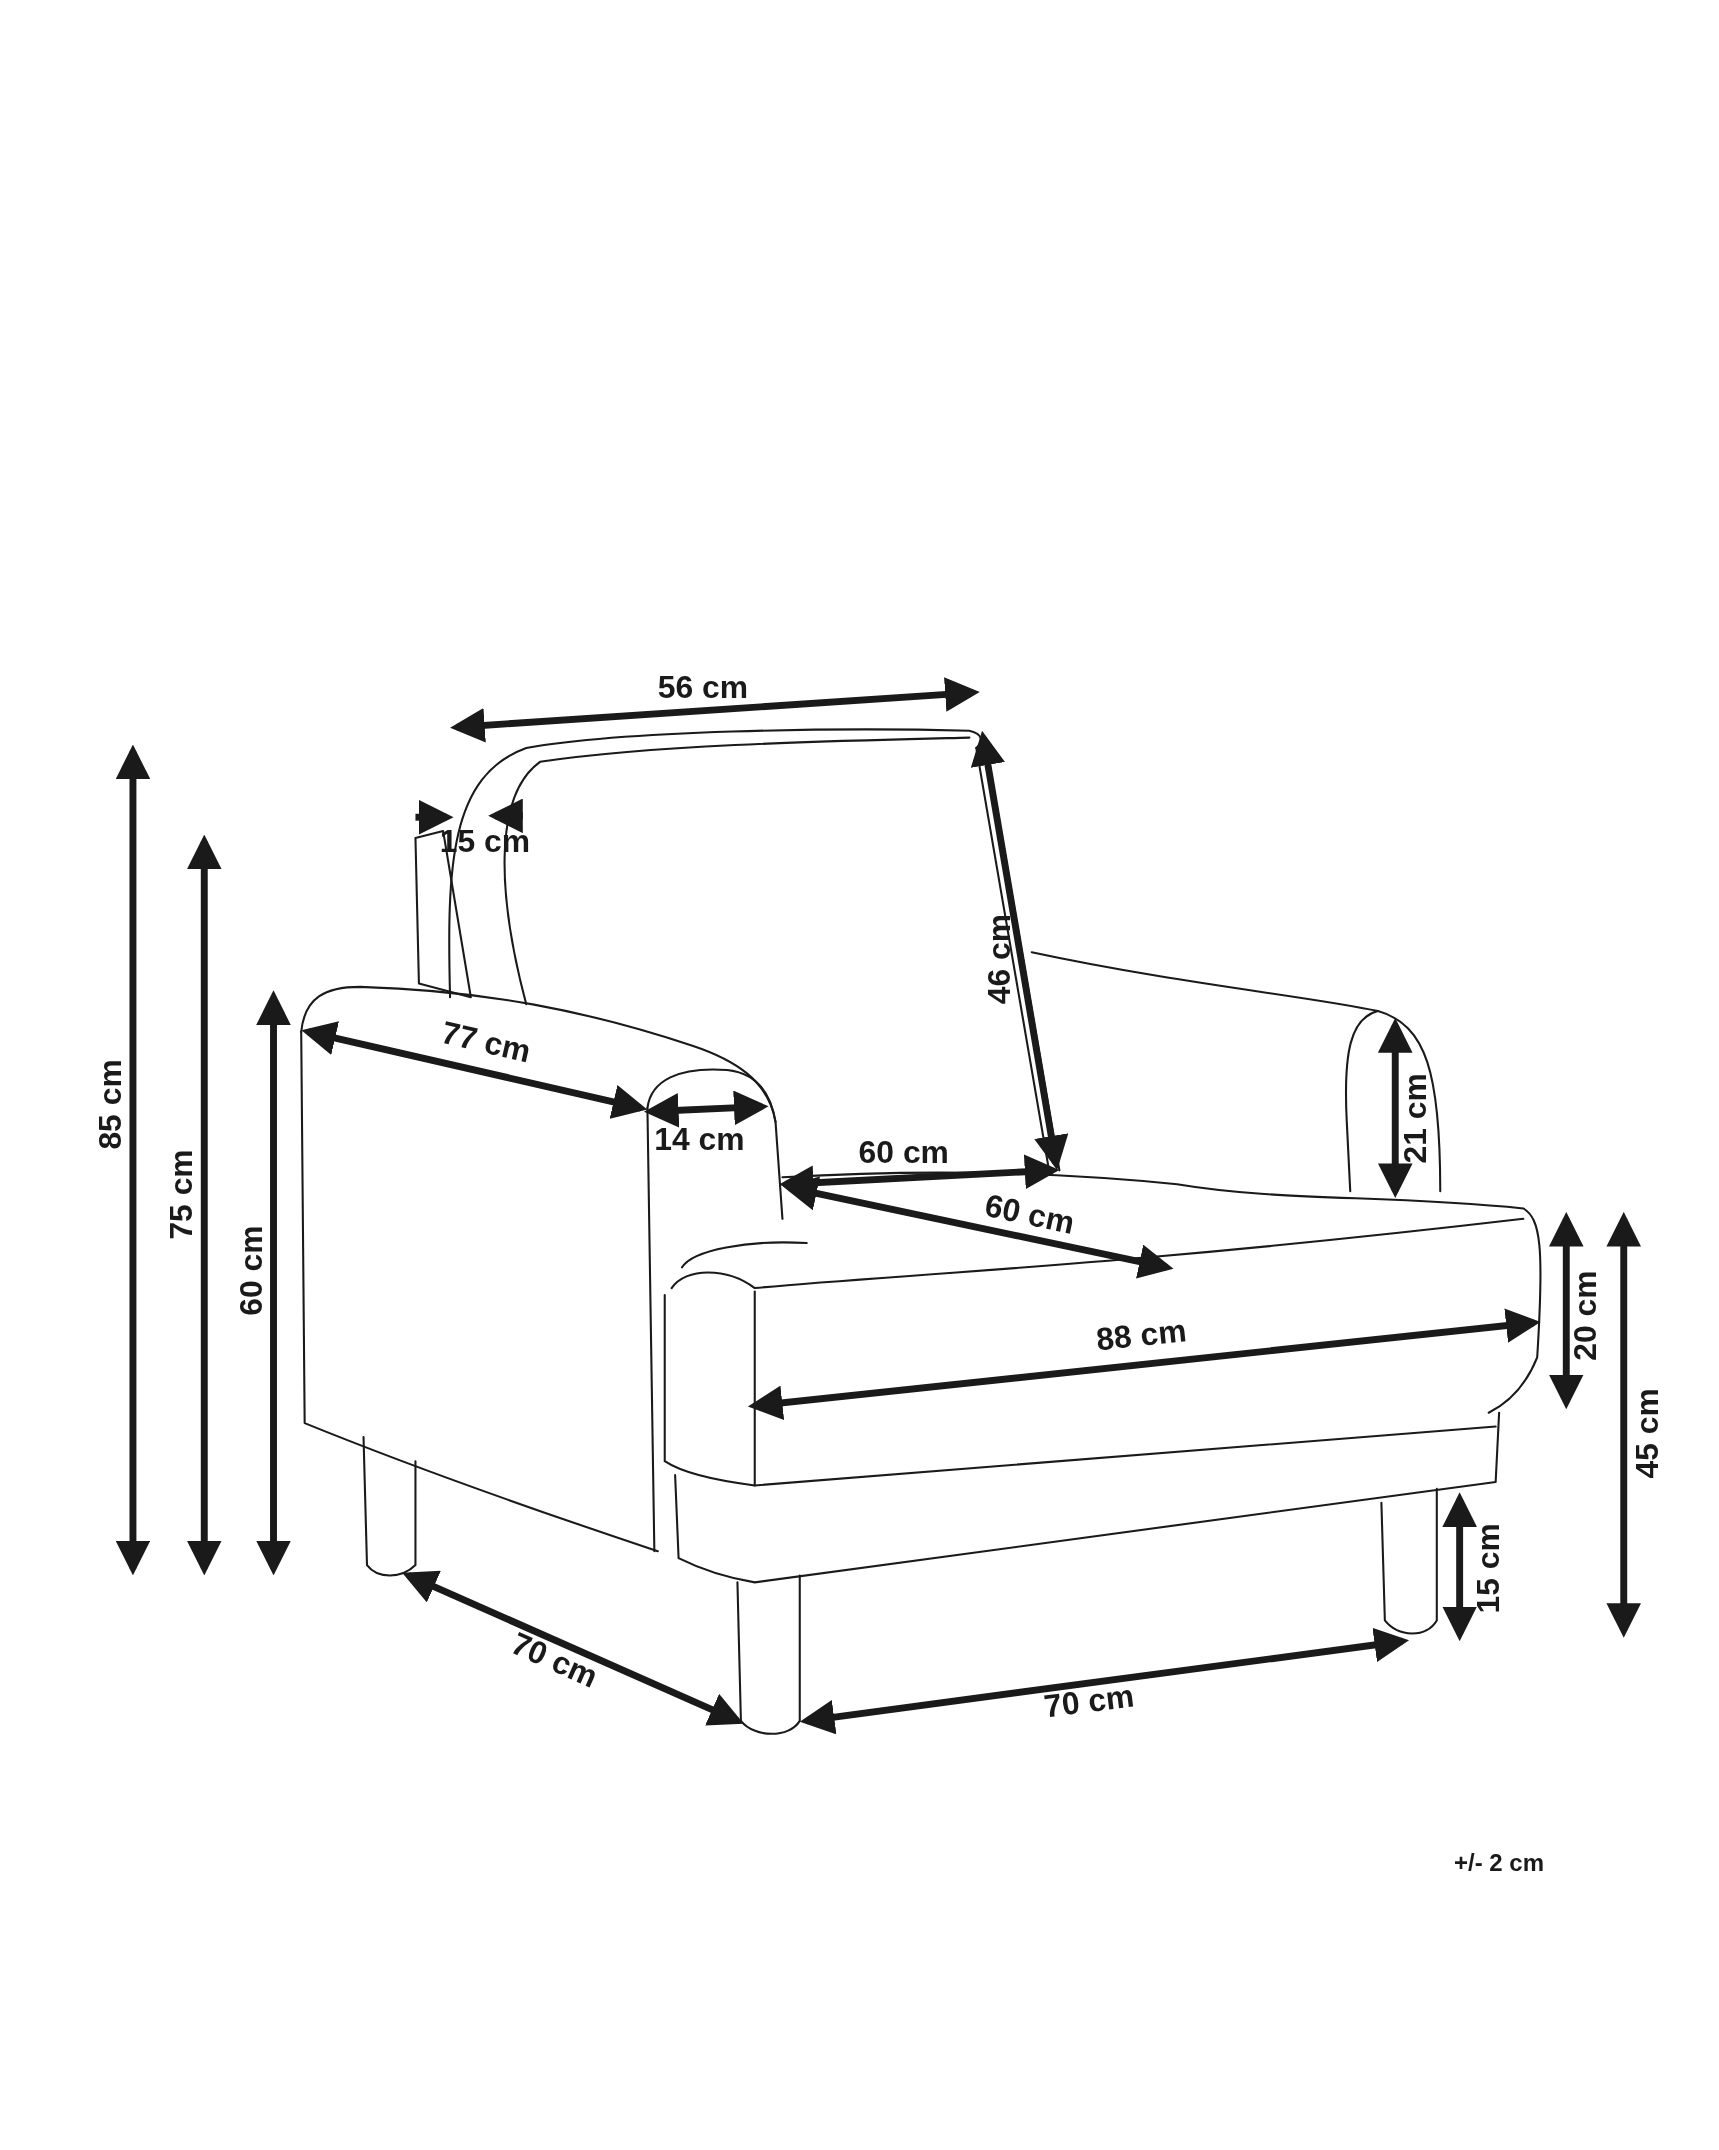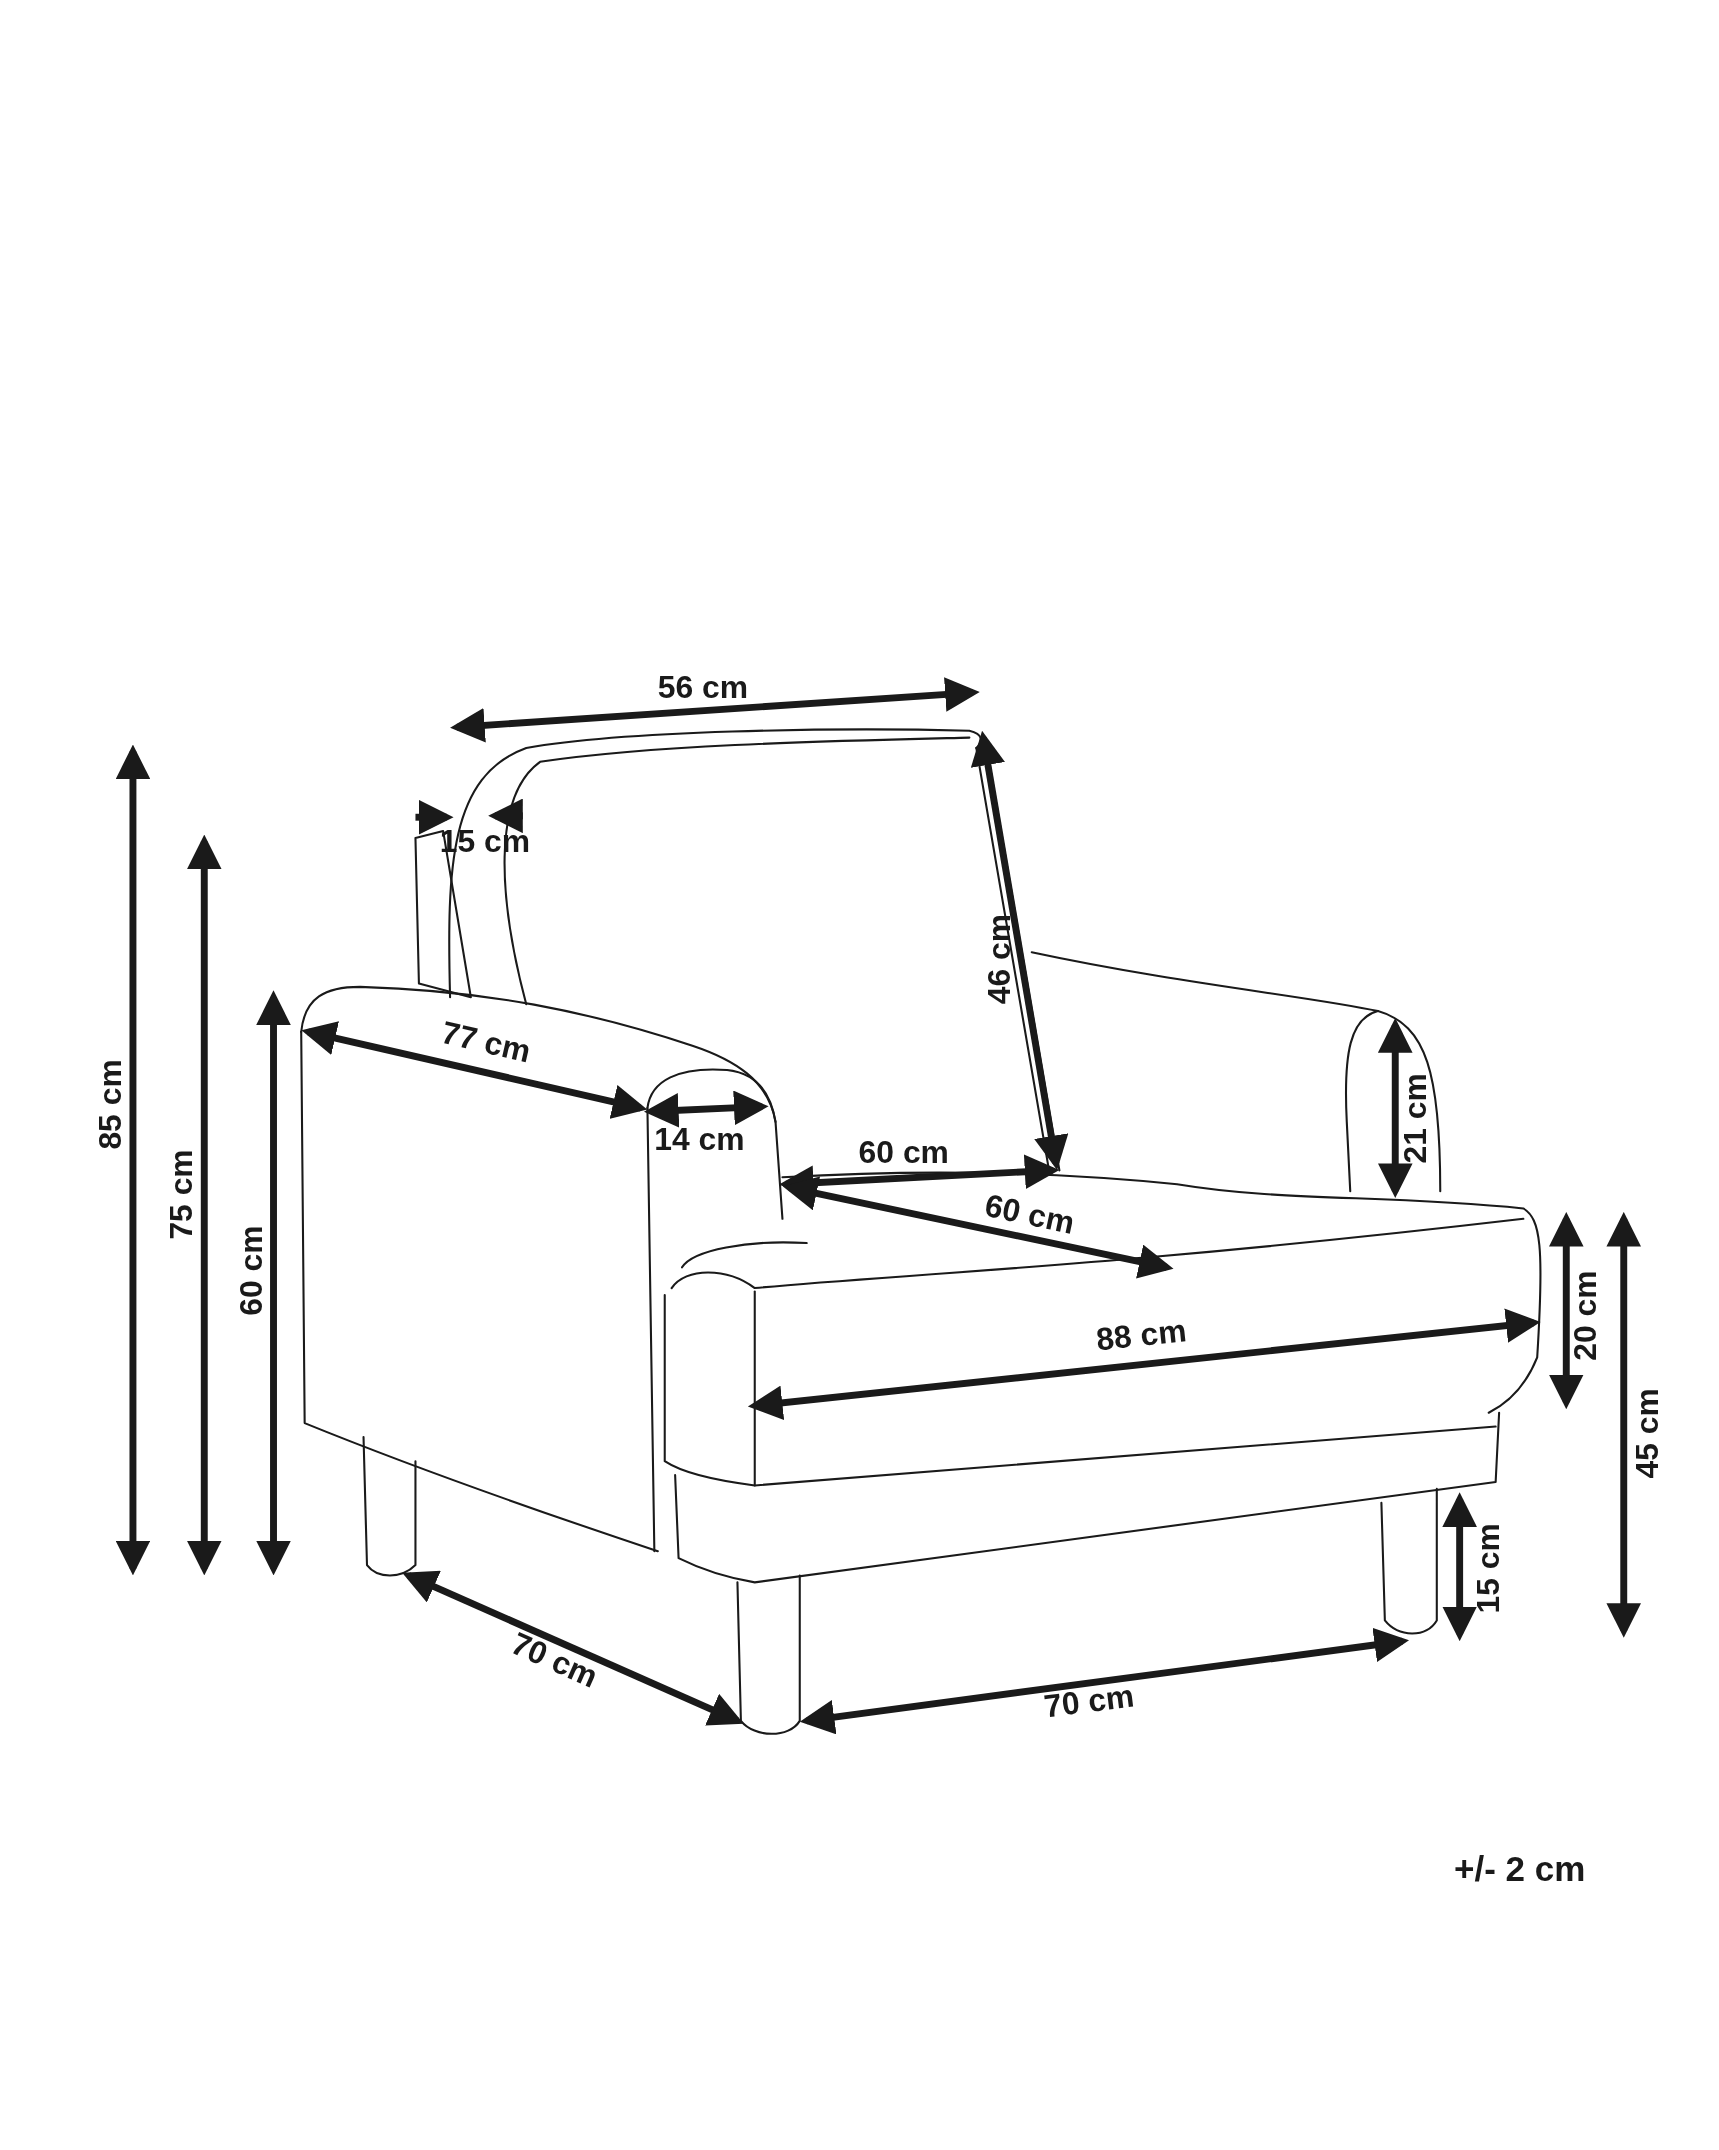--- a/index.html
+++ b/index.html
@@ -1,21 +1,21 @@
 <!DOCTYPE html>
 <html style="font-size:11px"><head>
 <meta charset="utf-8">
 <style>
   html, body { margin:0; padding:0; background:#ffffff; }
   body { width:1720px; height:2151px; position:relative; overflow:hidden; font-family:"Liberation Sans", sans-serif; }
   svg { position:absolute; left:0; top:0; }
   .outline { fill:none; stroke:#1a1a1a; stroke-width:3; stroke-linejoin:round; stroke-linecap:round; }
   .dim { stroke:#1a1a1a; stroke-width:10; fill:none; }
   .lbl { font-family:"Liberation Sans", sans-serif; font-weight:bold; font-size:46px; fill:#1a1a1a; }
-  .tol { position:absolute; left:1454px; top:1849px; font-weight:bold; font-size:35px; color:#1a1a1a; }
+  .tol { position:absolute; left:1454px; top:1849px; font-weight:bold; font-size:24px; color:#1a1a1a; }
 </style>
 </head>
 <body>
 
 <svg width="1720" height="2151" viewBox="0 0 2484 3106">
   <defs>
     <marker id="ah" viewBox="0 0 10 10" refX="8" refY="5" markerWidth="5" markerHeight="5" orient="auto-start-reverse">
       <path d="M0,0 L10,5 L0,10 z" fill="#1a1a1a"></path>
     </marker>
   </defs>

